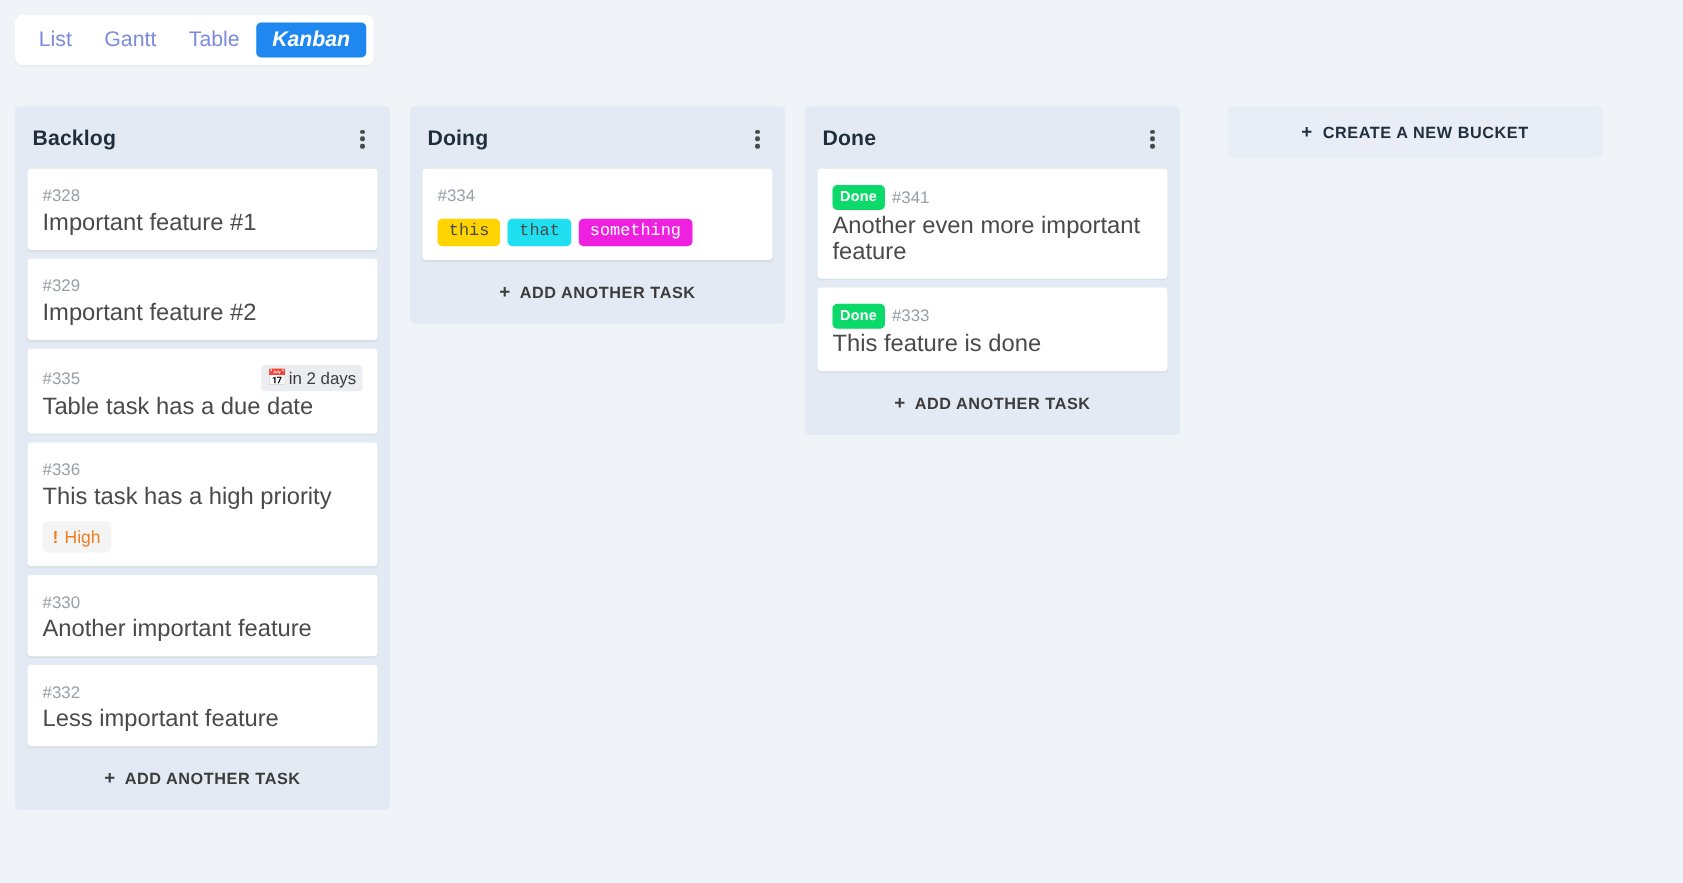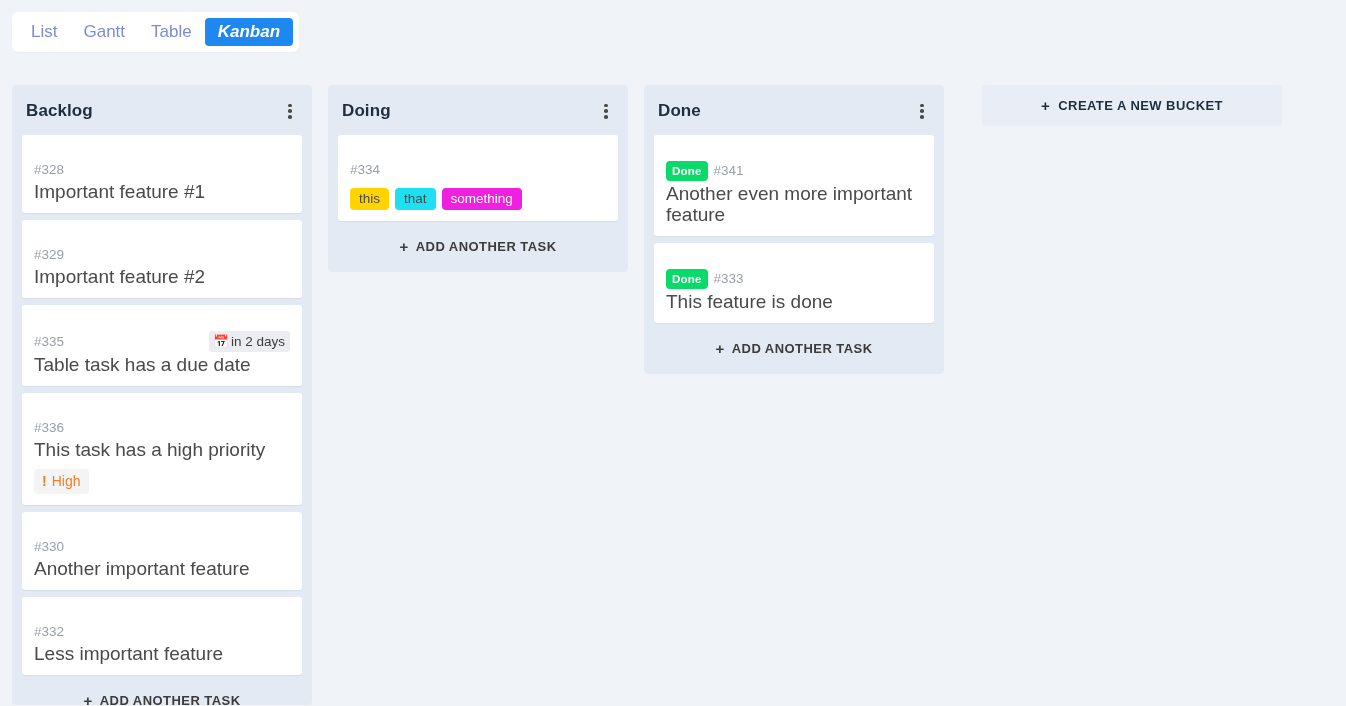--- a/index.html
+++ b/index.html
@@ -92,21 +92,21 @@
   .bucket-cards {
     padding: 0 10px;
     display: flex;
     flex-direction: column;
     gap: 7px;
   }
 
   .task-card {
     background: #ffffff;
     border-radius: 3px;
-    padding: 26px 12px 11px 12px;
+    padding: 13px 12px 11px 12px;
     box-shadow: 0 1px 1px rgba(0,0,0,.06);
     cursor: pointer;
   }
 
   .task-top {
     display: flex;
     align-items: center;
     justify-content: space-between;
     min-height: 18px;
   }
@@ -155,20 +155,21 @@
     color: #4a4a4a;
     line-height: 21px;
     margin-top: 2px;
   }
 
   .labels-row {
     display: flex;
     flex-wrap: wrap;
     gap: 6px;
     margin-top: 9px;
+    font-family: Liberation Mono, monospace;
   }
   .label-chip {
     display: inline-block;
     font-size: 13.5px;
     line-height: 16px;
     padding: 3px 9px;
     border-radius: 4px;
   }
 
   .priority-row { margin-top: 9px; }

